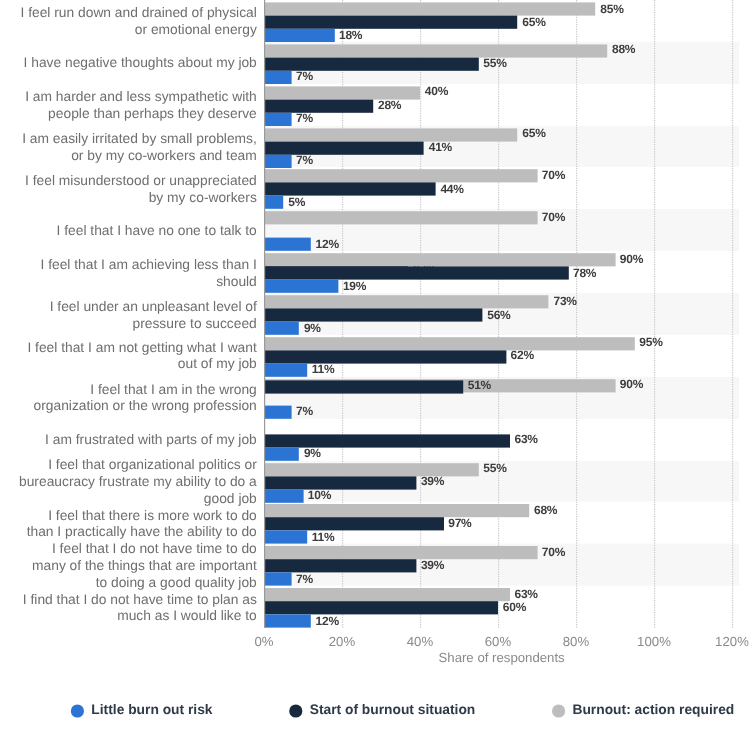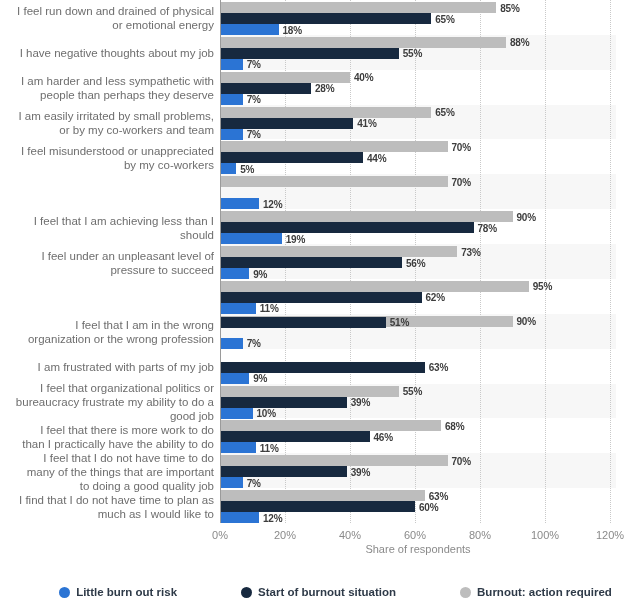--- a/index.html
+++ b/index.html
@@ -173,24 +173,27 @@
   <div class="cat-labels">
       <div class="cat-label" style="top: 4.43333px;">I feel run down and drained of physical
 or emotional energy</div>
       <div class="cat-label" style="top: 46.3px;">I have negative thoughts about my job</div>
       <div class="cat-label" style="top: 74.1667px;">I am harder and less sympathetic with
 people than perhaps they deserve</div>
       <div class="cat-label" style="top: 109.033px;">I am easily irritated by small problems,
 or by my co-workers and team</div>
       <div class="cat-label" style="top: 143.9px;">I feel misunderstood or unappreciated
 by my co-workers</div>
+      <div class="cat-label" style="top: 185.767px;">I feel that I have no one to talk to</div>
       <div class="cat-label" style="top: 213.633px;">I feel that I am achieving less than I
 should</div>
       <div class="cat-label" style="top: 248.5px;">I feel under an unpleasant level of
 pressure to succeed</div>
+      <div class="cat-label" style="top: 283.367px;">I feel that I am not getting what I want
+out of my job</div>
       <div class="cat-label" style="top: 318.233px;">I feel that I am in the wrong
 organization or the wrong profession</div>
       <div class="cat-label" style="top: 360.1px;">I am frustrated with parts of my job</div>
       <div class="cat-label" style="top: 380.967px;">I feel that organizational politics or
 bureaucracy frustrate my ability to do a
 good job</div>
       <div class="cat-label" style="top: 422.833px;">I feel that there is more work to do
 than I practically have the ability to do</div>
       <div class="cat-label" style="top: 450.7px;">I feel that I do not have time to do
 many of the things that are important
@@ -382,21 +385,21 @@
             <span class="bar-val" style="left: 36.5px;">10%</span>
           </div>
         </div>
         <div class="group" style="top: 418.4px; height: 34.8667px;">
           <div class="bar-row" style="top: 2px; width: 100%;">
             <div class="bar" style="width: 221px; background: rgb(189, 189, 189);"></div>
             <span class="bar-val" style="left: 225px;">68%</span>
           </div>
           <div class="bar-row" style="top: 13px; width: 100%;">
             <div class="bar" style="width: 149.5px; background: rgb(23, 41, 63);"></div>
-            <span class="bar-val" style="left: 153.5px;">46%</span>
+            <span class="bar-val" style="left: 153.5px;">97%</span>
           </div>
           <div class="bar-row" style="top: 24px; width: 100%;">
             <div class="bar" style="width: 35.75px; background: rgb(43, 116, 212);"></div>
             <span class="bar-val" style="left: 39.75px;">11%</span>
           </div>
         </div>
         <div class="group" style="top: 453.267px; height: 34.8667px;">
           <div class="bar-row" style="top: 2px; width: 100%;">
             <div class="bar" style="width: 227.5px; background: rgb(189, 189, 189);"></div>
             <span class="bar-val" style="left: 231.5px;">70%</span>

